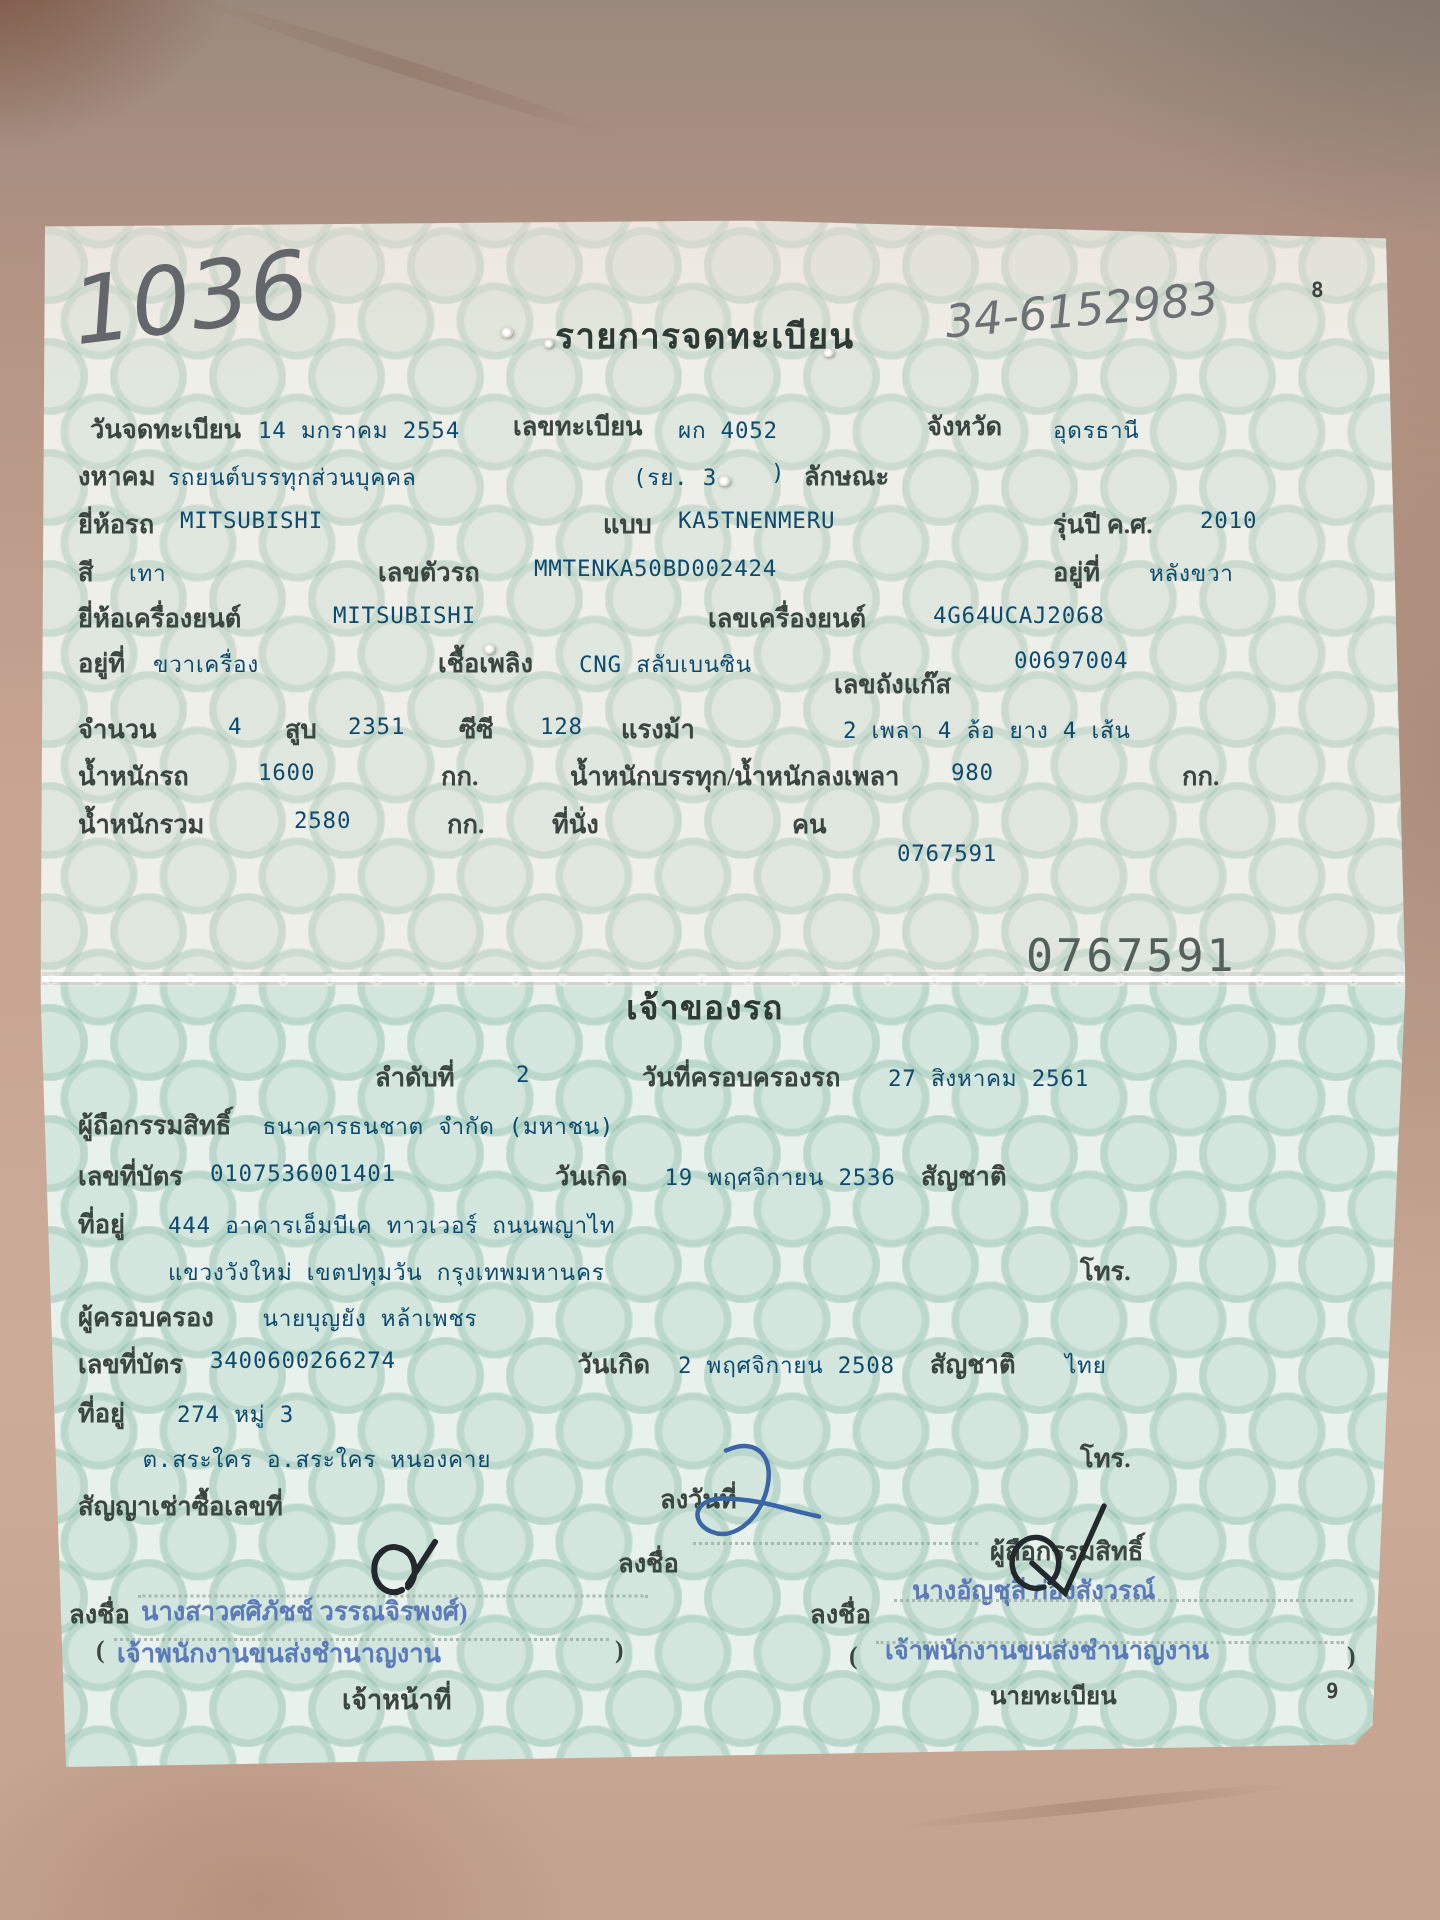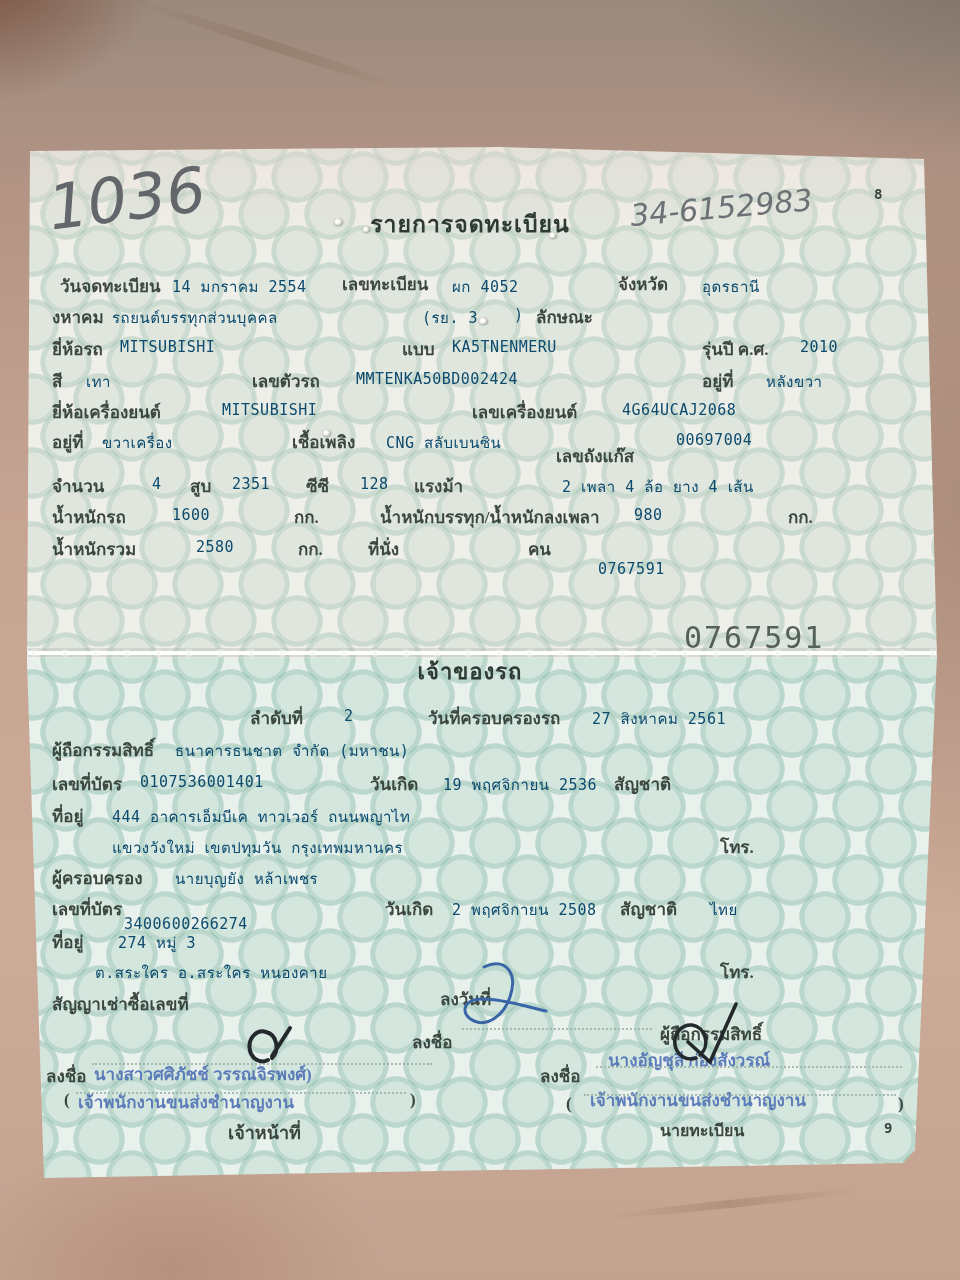--- a/index.html
+++ b/index.html
@@ -174,21 +174,21 @@
 
   <span class="abs lbl" style="left:52px;top:802px;">ที่อยู่</span>
   <span class="abs val" style="left:112px;top:805px;">444 อาคารเอ็มบีเค ทาวเวอร์ ถนนพญาไท</span>
   <span class="abs val" style="left:112px;top:836px;">แขวงวังใหม่ เขตปทุมวัน กรุงเทพมหานคร</span>
   <span class="abs lbl" style="left:720px;top:833px;">โทร.</span>
 
   <span class="abs lbl" style="left:52px;top:864px;">ผู้ครอบครอง</span>
   <span class="abs val" style="left:175px;top:867px;">นายบุญยัง หล้าเพชร</span>
 
   <span class="abs lbl" style="left:52px;top:895px;">เลขที่บัตร</span>
-  <span class="abs val" style="left:124px;top:898px;margin-top:17px;">3400600266274</span>
+  <span class="abs val" style="left:140px;top:898px;">3400600266274</span>
   <span class="abs lbl" style="left:385px;top:895px;">วันเกิด</span>
   <span class="abs val" style="left:452px;top:898px;">2 พฤศจิกายน 2508</span>
   <span class="abs lbl" style="left:620px;top:895px;">สัญชาติ</span>
   <span class="abs val" style="left:710px;top:898px;">ไทย</span>
 
   <span class="abs lbl" style="left:52px;top:928px;">ที่อยู่</span>
   <span class="abs val" style="left:118px;top:931px;">274 หมู่ 3</span>
   <span class="abs val" style="left:95px;top:961px;">ต.สระใคร อ.สระใคร หนองคาย</span>
   <span class="abs lbl" style="left:720px;top:958px;">โทร.</span>
 

